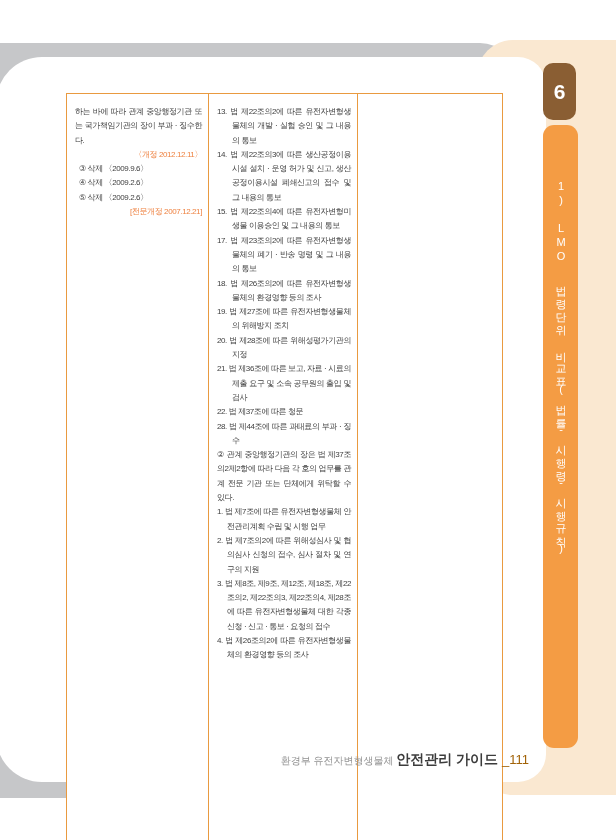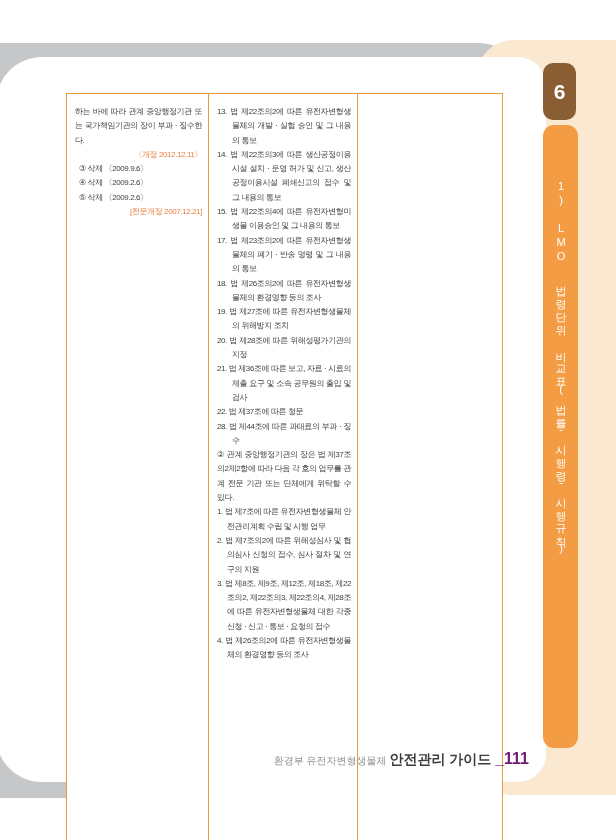--- a/index.html
+++ b/index.html
@@ -67,21 +67,21 @@
   .ln.orange{color:var(--orangeText);text-align:right;}
   .ln.indent{padding-left:4px;}
   .ln.num2{padding-left:15px;text-indent:-15px;}
   .ln.num1{padding-left:10px;text-indent:-10px;}
   .footer{
     position:absolute;top:750px;left:0;width:529px;
     text-align:right;white-space:nowrap;
   }
   .f-gray{color:#919191;font-size:10px;}
   .f-dark{color:#3c3c3c;font-size:14px;font-weight:bold;}
-  .f-num{color:#701a75;font-size:16px;font-weight:bold;}
+  .f-num{color:#a16207;font-size:13px;font-weight:normal;}
 </style>
 </head>
 <body>
 
 <div class="gray-sheet"></div>
 <div class="peach-sheet"></div>
 <div class="white-page"></div>
 
 <div class="brown-tab">
   <span>6</span>

